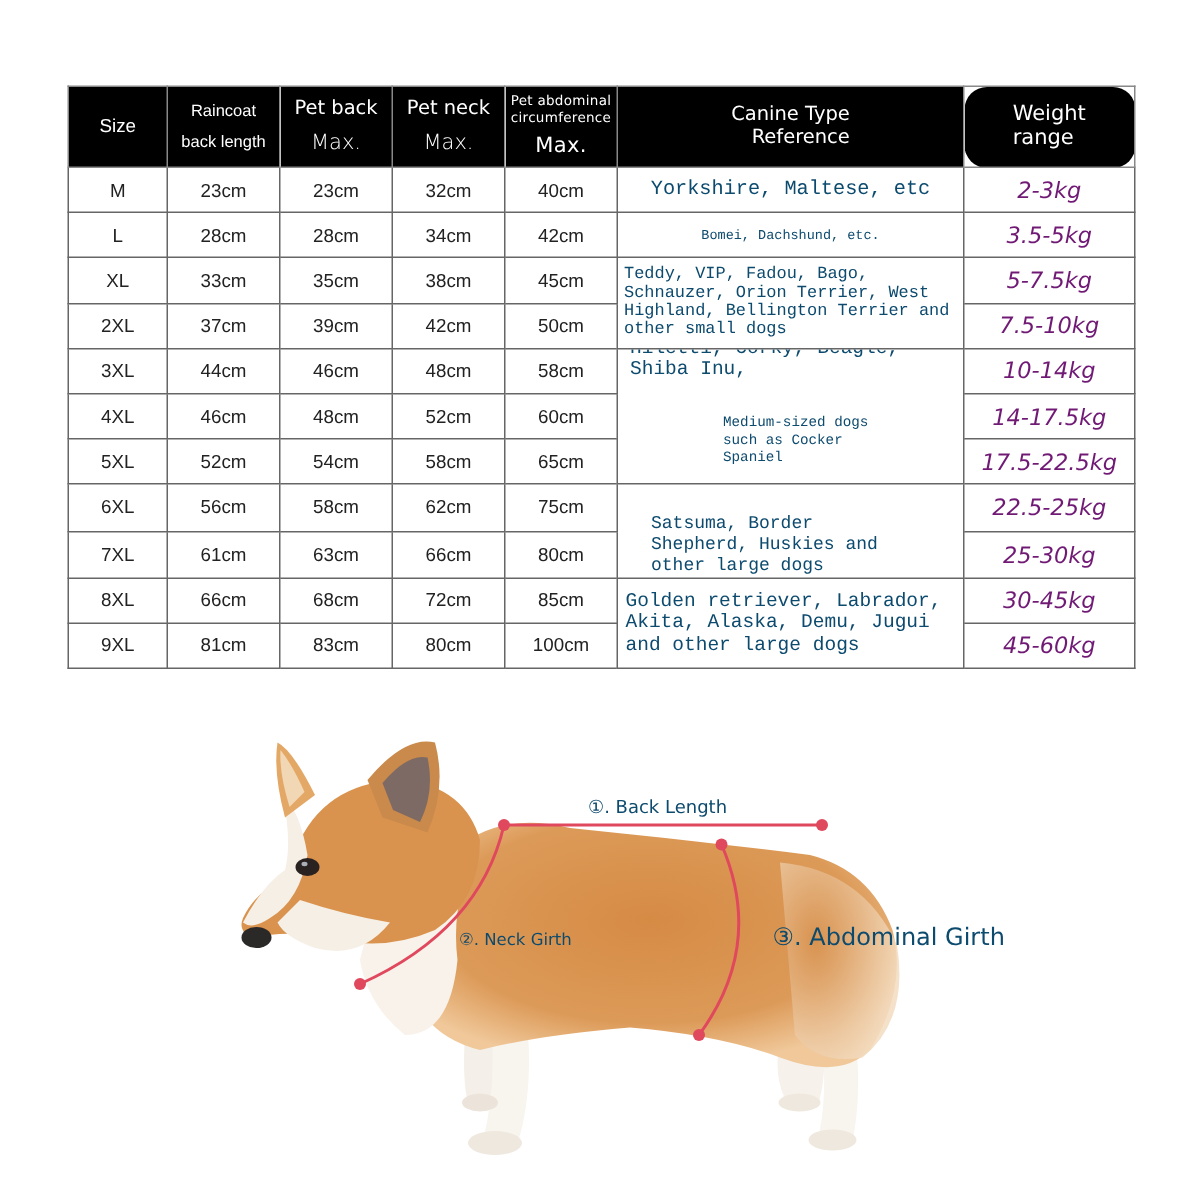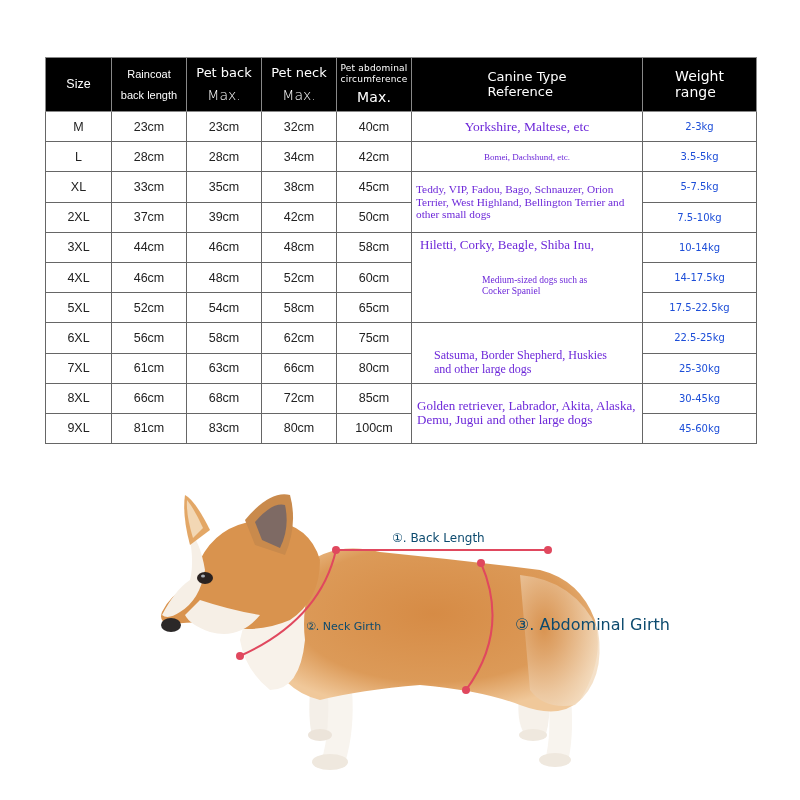--- a/index.html
+++ b/index.html
@@ -7,27 +7,27 @@
   .size-table { position: absolute; left: 45px; top: 57px; border-collapse: collapse; table-layout: fixed; }
   .size-table td, .size-table th { border: 1.5px solid #666; padding: 0; text-align: center; vertical-align: middle; overflow: hidden; }
   .size-table th { background: #000; color: #fff; font-weight: normal; height: 53px; border-color: #888; }
   .size-table td { height: 29.2px; font-size: 12.5px; color: #222; font-family: "Liberation Sans", sans-serif; }
   .th-small { font-size: 11px; line-height: 1.9; font-family: "Liberation Sans", sans-serif; text-align: center; }
   .th-mid { font-size: 13px; line-height: 1.3; font-family: "DejaVu Sans", sans-serif; }
   .th-mid .maxline { font-size: 14px; display: block; margin-top: 4px; font-weight: 300; }
   .th-tiny { font-size: 9px; line-height: 1.2; letter-spacing: 0.2px; }
   .th-tiny .maxline { font-size: 14px; display: block; margin-top: 4px; }
   .th-canine { font-size: 13px; line-height: 1.15; text-align: left; }
-  .th-canine .inner { display: inline-block; text-align: left; }
-  .th-weight { font-size: 14px; line-height: 1.1; }
+  .th-canine .inner { display: inline-block; text-align: right; }
+  .th-weight { font-size: 14px; line-height: 1.1; border-radius: 15px; }
   .th-weight .inner { display: inline-block; text-align: left; }
   td.size-col { font-size: 12.5px; }
-  td.canine { text-align: left; font-family: Liberation Serif, serif; font-size: 12px; line-height: 1.15; color: #6d28d9; padding-left: 5px; }
+  td.canine { text-align: left; font-family: Liberation Mono, monospace; font-size: 12px; line-height: 1.15; color: #0c4a6e; padding-left: 5px; }
   td.canine.center { text-align: center; padding-left: 0; }
-  td.weight { font-family: "DejaVu Sans", sans-serif; font-size: 10px; color: #1d4ed8; }
+  td.weight { font-family: "DejaVu Sans", sans-serif; font-size: 15px; color: #701a75; font-style: italic; }
   .canine-m { font-size: 13.5px; }
   .canine-l { font-size: 9px; }
   .canine-3xl-main { font-size: 13px; display: block; margin-top: -20px; }
   .canine-3xl-sub { font-size: 9.5px; display: block; padding-left: 62px; margin-top: 22px; line-height: 1.2; }
   .canine-6xl { font-size: 12px; padding-left: 17px; display: block; margin-top: 20px; }
   .weight-small { font-size: 12px; }
 
   .illustration { position: absolute; left: 150px; top: 480px; width: 520px; height: 300px; }
   .illustration svg { width: 100%; height: 100%; }
   .measure-label { position: absolute; font-family: "DejaVu Sans", sans-serif; font-size: 12px; color: #0c4a6e; white-space: nowrap; }

